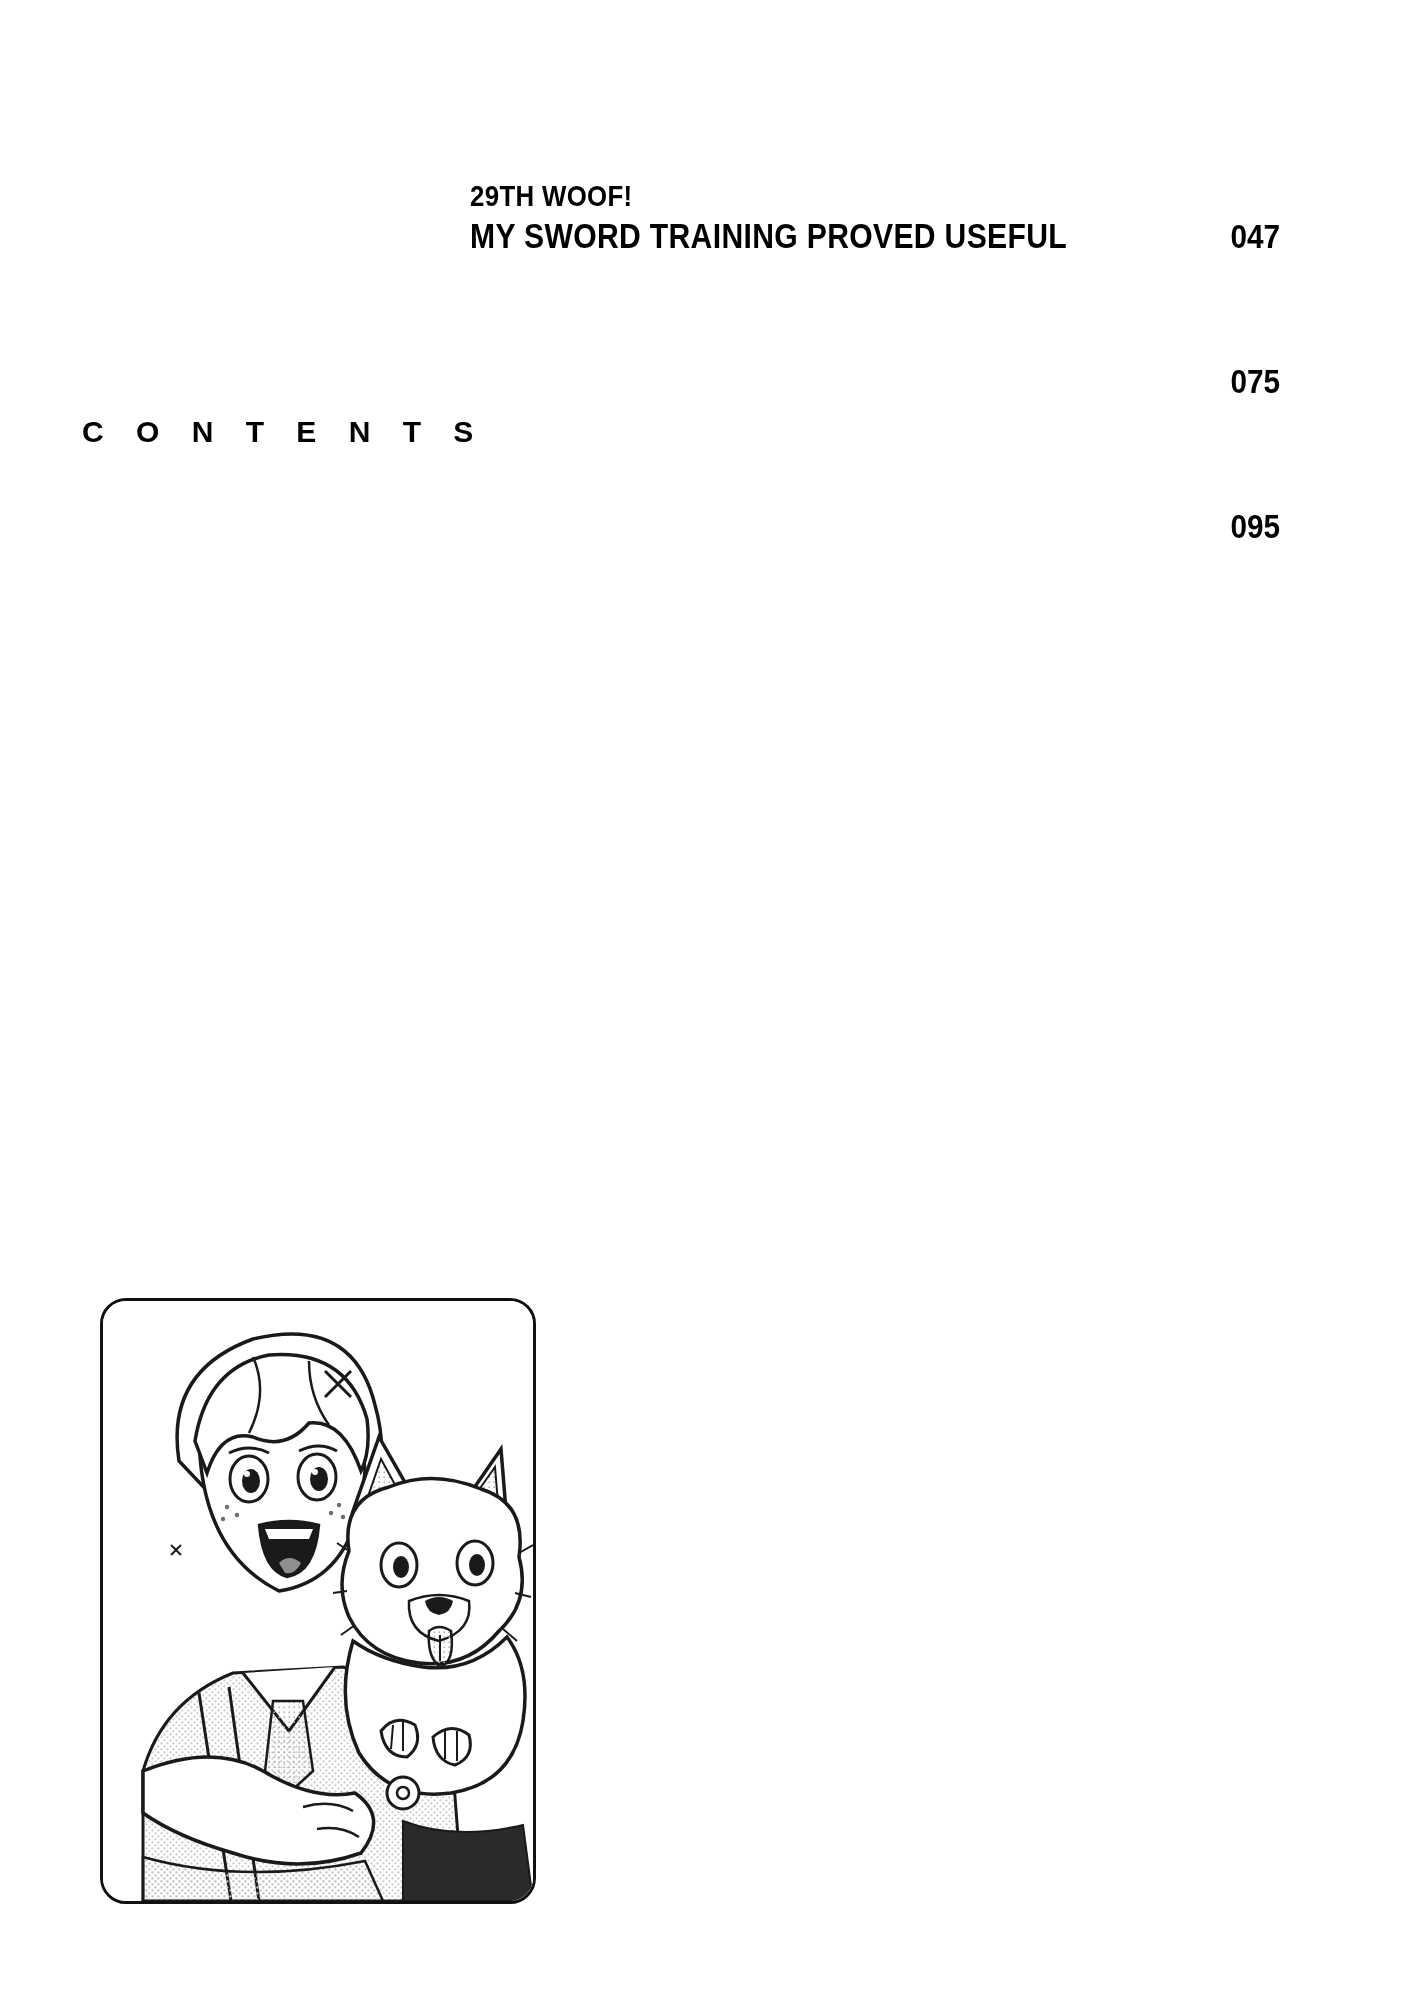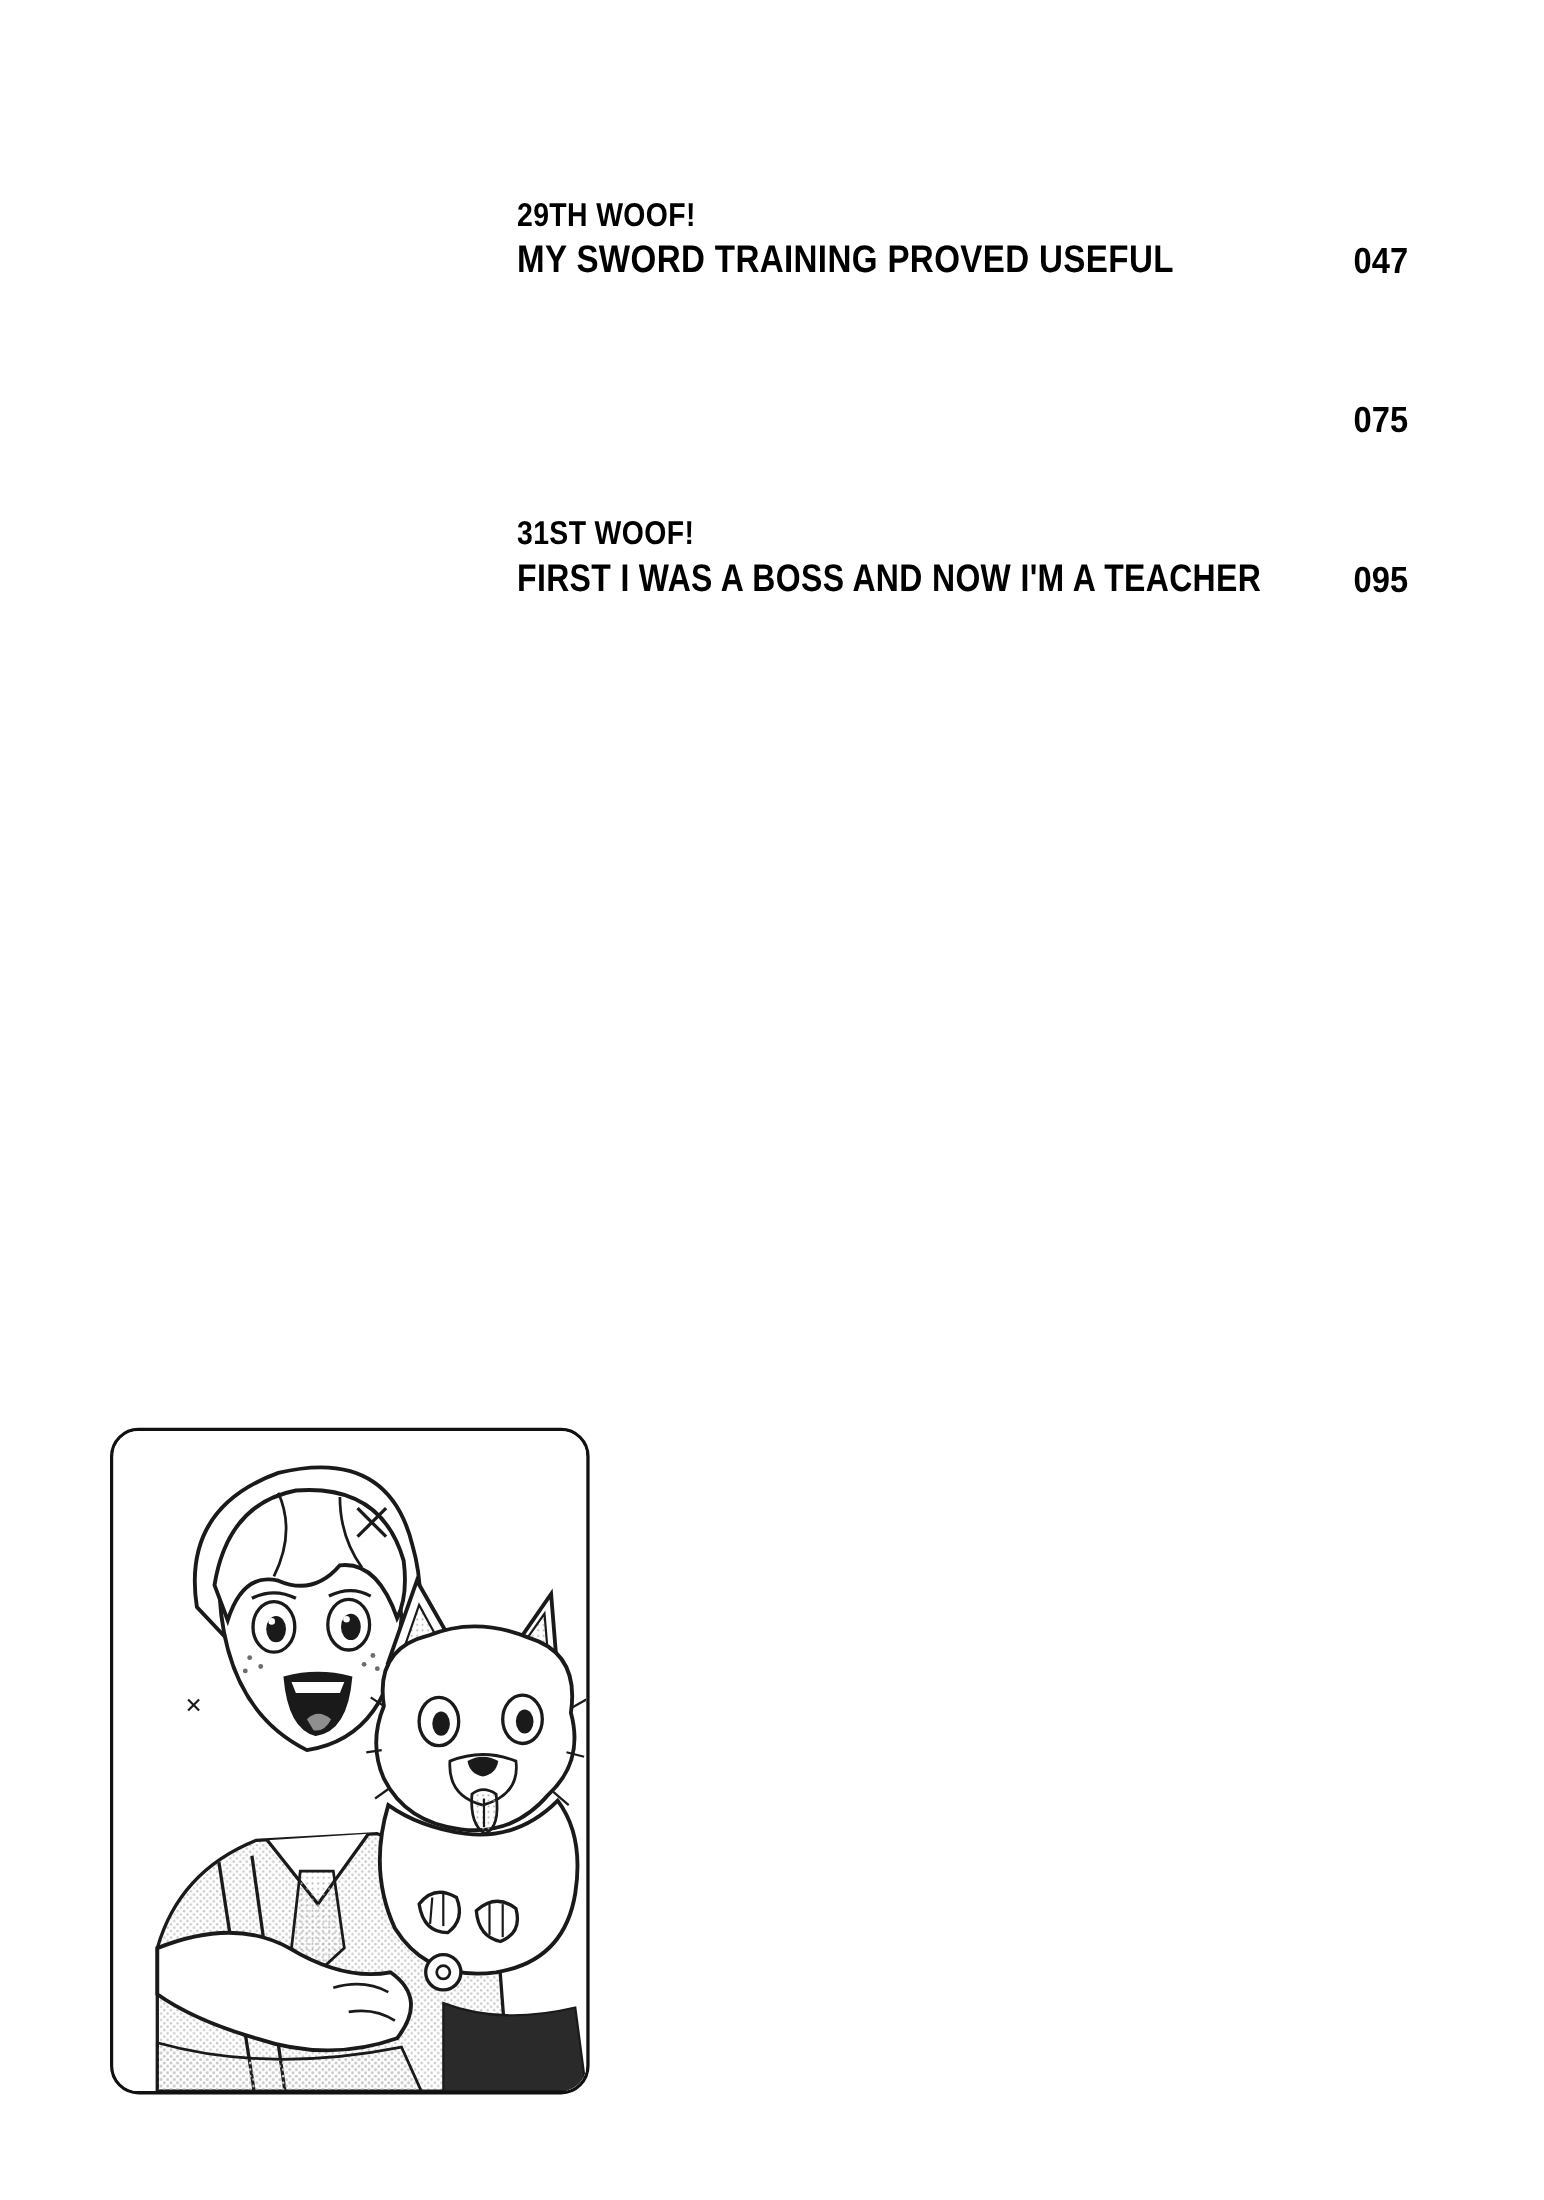--- a/index.html
+++ b/index.html
@@ -93,42 +93,39 @@
     overflow: hidden;
     background: #ffffff;
   }
   .illus-frame svg { display: block; }
 </style>
 </head>
 <body>
 
 <div class="page">
 
+  <div class="contents-heading">C O N T E N T S</div>
 
   <div class="toc">
 
 
 
     <div class="toc-entry">
       <div class="toc-text">
         <div class="toc-chapter">29TH WOOF!</div>
         <div class="toc-title">MY SWORD TRAINING PROVED USEFUL</div>
       </div>
       <div class="toc-page">047</div>
     </div>
 
     <div class="toc-entry">
       <div class="toc-page">075</div>
     </div>
 
     <div class="toc-entry wide">
-      <div class="toc-text">
-        <div class="toc-chapter">31ST WOOF!</div>
-        <div class="toc-title">FIRST I WAS A BOSS AND NOW I'M A TEACHER</div>
-      </div>
       <div class="toc-page">095</div>
     </div>
 
 
 
   </div>
 
   <div class="illus-frame">
     <svg width="430" height="600" viewBox="0 0 430 600">
       <defs>

